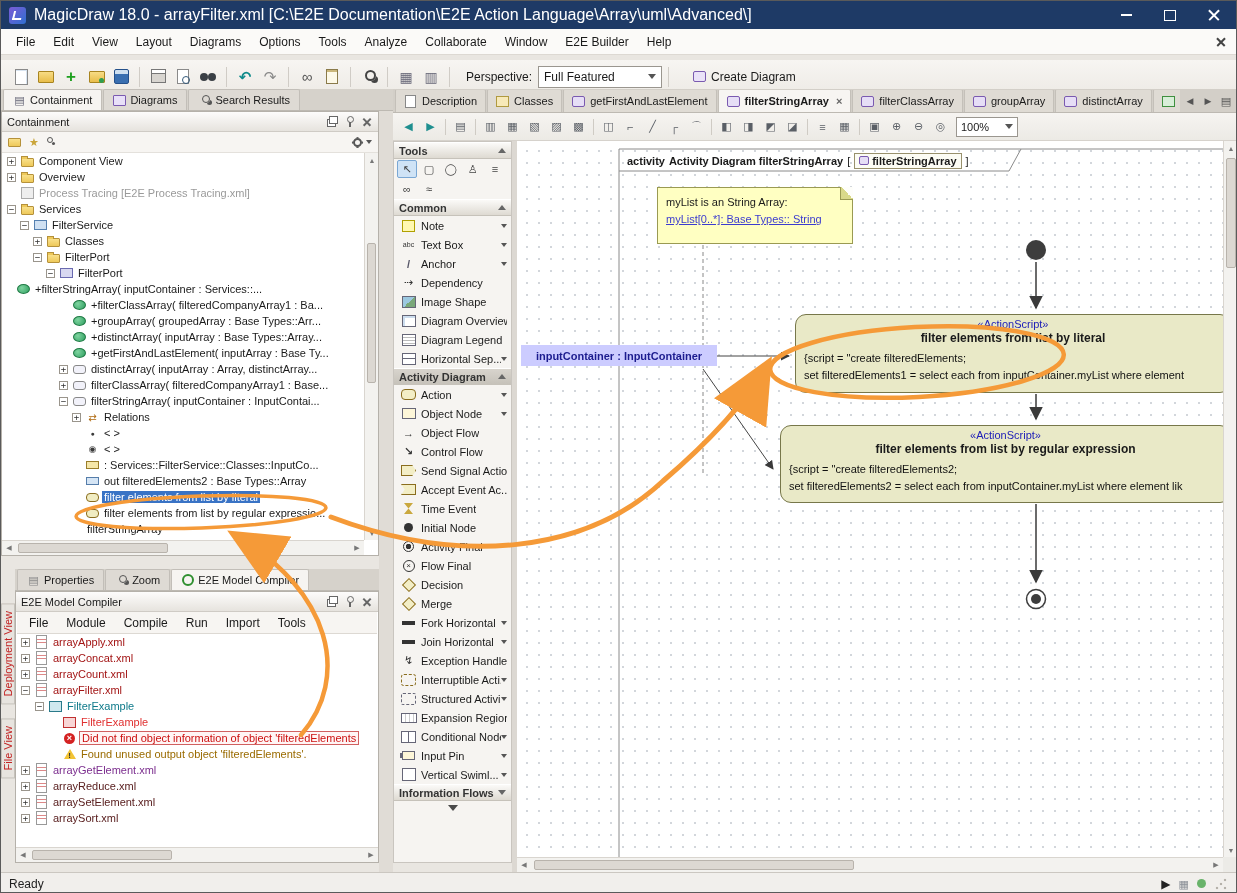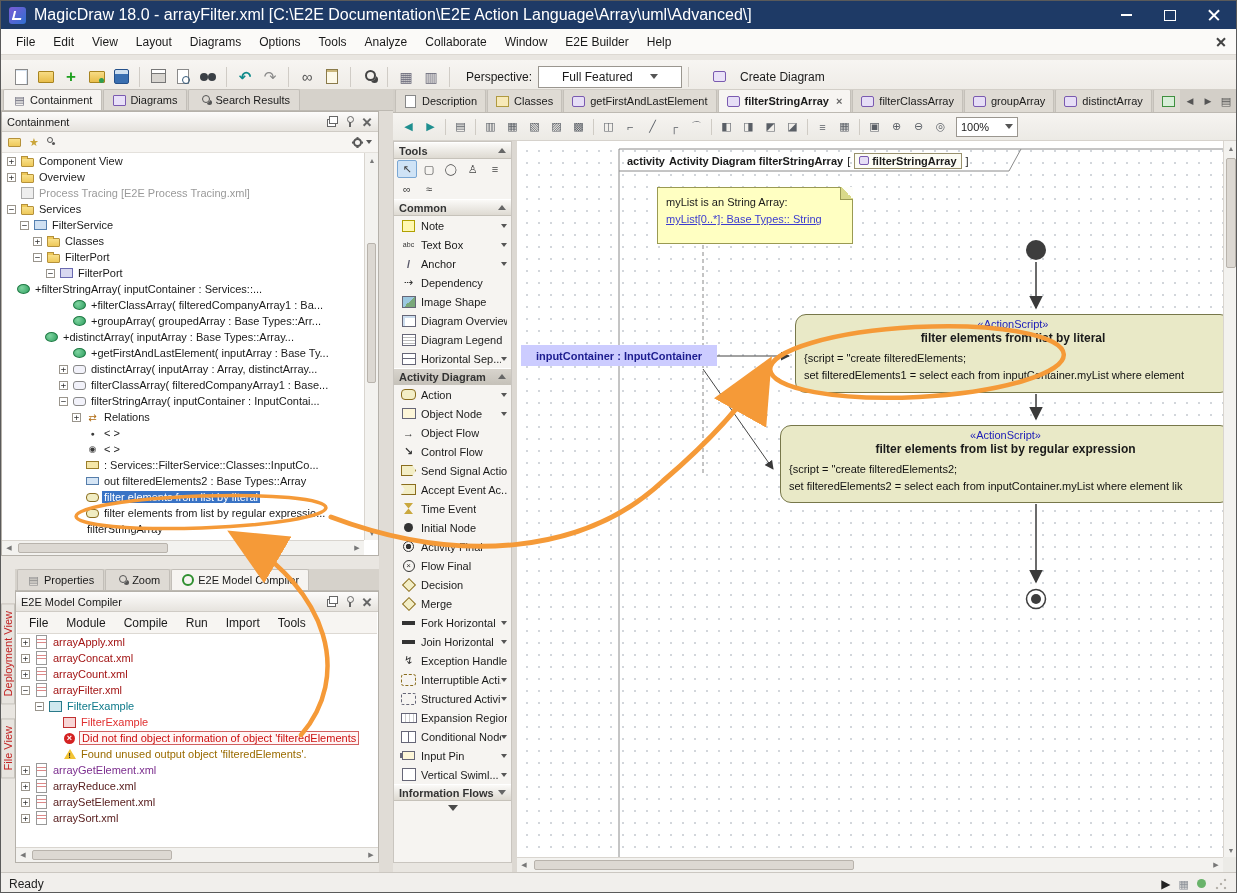--- a/index.html
+++ b/index.html
@@ -42,23 +42,23 @@
   .tbi-page-zoom::after{content:"";width:6px;height:6px;border:1.5px solid #345a7a;border-radius:50%;margin-left:-7px;margin-top:7px;}
   .tbi-binoculars::before{content:"";width:8px;height:8px;background:#3a3f45;border-radius:50%;box-shadow:8px 0 0 #3a3f45;margin-right:8px;}
   .tbi-undo::before{content:"↶";color:#0d8a8a;font-size:15px;font-weight:bold;}
   .tbi-redo::before{content:"↷";color:#888;font-size:15px;}
   .tbi-link::before{content:"∞";color:#555;font-size:15px;}
   .tbi-clipboard::before{content:"";width:10px;height:13px;background:#fdf9e8;border:1px solid #8a7a4a;box-shadow:inset 0 2px 0 #cbb77a;}
   .tbi-magnifier-box::before{content:"";width:7px;height:7px;border:2px solid #444;border-radius:50%;box-shadow:4px 4px 0 -2px #444;margin:-3px -3px 0 0;}
   .tbi-grid::before{content:"▦";color:#667;font-size:14px;}
   .tbi-grid-arrow::before{content:"▥";color:#667;font-size:14px;}
   .tb-label{margin-left:10px;font-size:12px;}
-  .combo{display:flex;align-items:center;justify-content:space-between;width:144px;height:22px;background:#fff;border:1px solid #9a968f;padding:0 23px;margin-left:5px;font-size:12px;}
+  .combo{display:flex;align-items:center;justify-content:space-between;width:124px;height:22px;background:#fff;border:1px solid #9a968f;padding:0 5px;margin-left:5px;font-size:12px;}
   .combo-caret{border-left:4px solid transparent;border-right:4px solid transparent;border-top:5px solid #555;width:0;height:0;}
-  .create-diagram{display:flex;align-items:center;gap:14px;padding:2px 8px;margin-left:10px;font-size:12px;}
+  .create-diagram{display:flex;align-items:center;gap:5px;padding:2px 8px;margin-left:10px;font-size:12px;}
   .cd-ico{width:13px;height:11px;border:1px solid #7a5ab0;background:#eae2f8;border-radius:2px;}
 
   
   #left-dock-tabs{position:absolute;left:0;top:88px;width:392px;height:22px;background:#d6d2cb;display:flex;align-items:flex-end;padding:1px 2px 0;border-bottom:1px solid #bdb9b2;}
   #bottom-dock-tabs{position:absolute;left:14px;top:568px;width:364px;height:22px;background:#d6d2cb;display:flex;align-items:flex-end;padding:1px 2px 0;border-bottom:1px solid #bdb9b2;}
   .dock-tab{height:21px;display:flex;align-items:center;gap:4px;padding:0 9px;font-size:11px;background:#dedad4;border:1px solid #c2beb8;border-bottom:none;margin-right:1px;border-radius:2px 2px 0 0;white-space:nowrap;}
   .dock-tab.active{background:#f6f4f1;}
   .dti{width:13px;height:12px;display:inline-flex;align-items:center;justify-content:center;flex:none;}
   .dti-containment-tree-icon::before{content:"▤";font-size:11px;color:#667;}
   .dti-diagrams-icon::before{content:"";width:11px;height:9px;background:#e8e0f8;border:1px solid #7a5ab0;border-radius:1px;}
@@ -384,21 +384,21 @@
         <div class="trow" style="padding-left: 56px;">
           <span class="exp-spacer"></span>
           <span class="ti ti-operation"></span>
           <span class="tlabel">+filterClassArray( filteredCompanyArray1 : Ba...</span>
         </div>
         <div class="trow" style="padding-left: 56px;">
           <span class="exp-spacer"></span>
           <span class="ti ti-operation"></span>
           <span class="tlabel">+groupArray( groupedArray : Base Types::Arr...</span>
         </div>
-        <div class="trow" style="padding-left: 28px;">
+        <div class="trow" style="padding-left: 56px;">
           <span class="exp-spacer"></span>
           <span class="ti ti-operation"></span>
           <span class="tlabel">+distinctArray( inputArray : Base Types::Array...</span>
         </div>
         <div class="trow" style="padding-left: 56px;">
           <span class="exp-spacer"></span>
           <span class="ti ti-operation"></span>
           <span class="tlabel">+getFirstAndLastElement( inputArray : Base Ty...</span>
         </div>
         <div class="trow" style="padding-left: 56px;">

